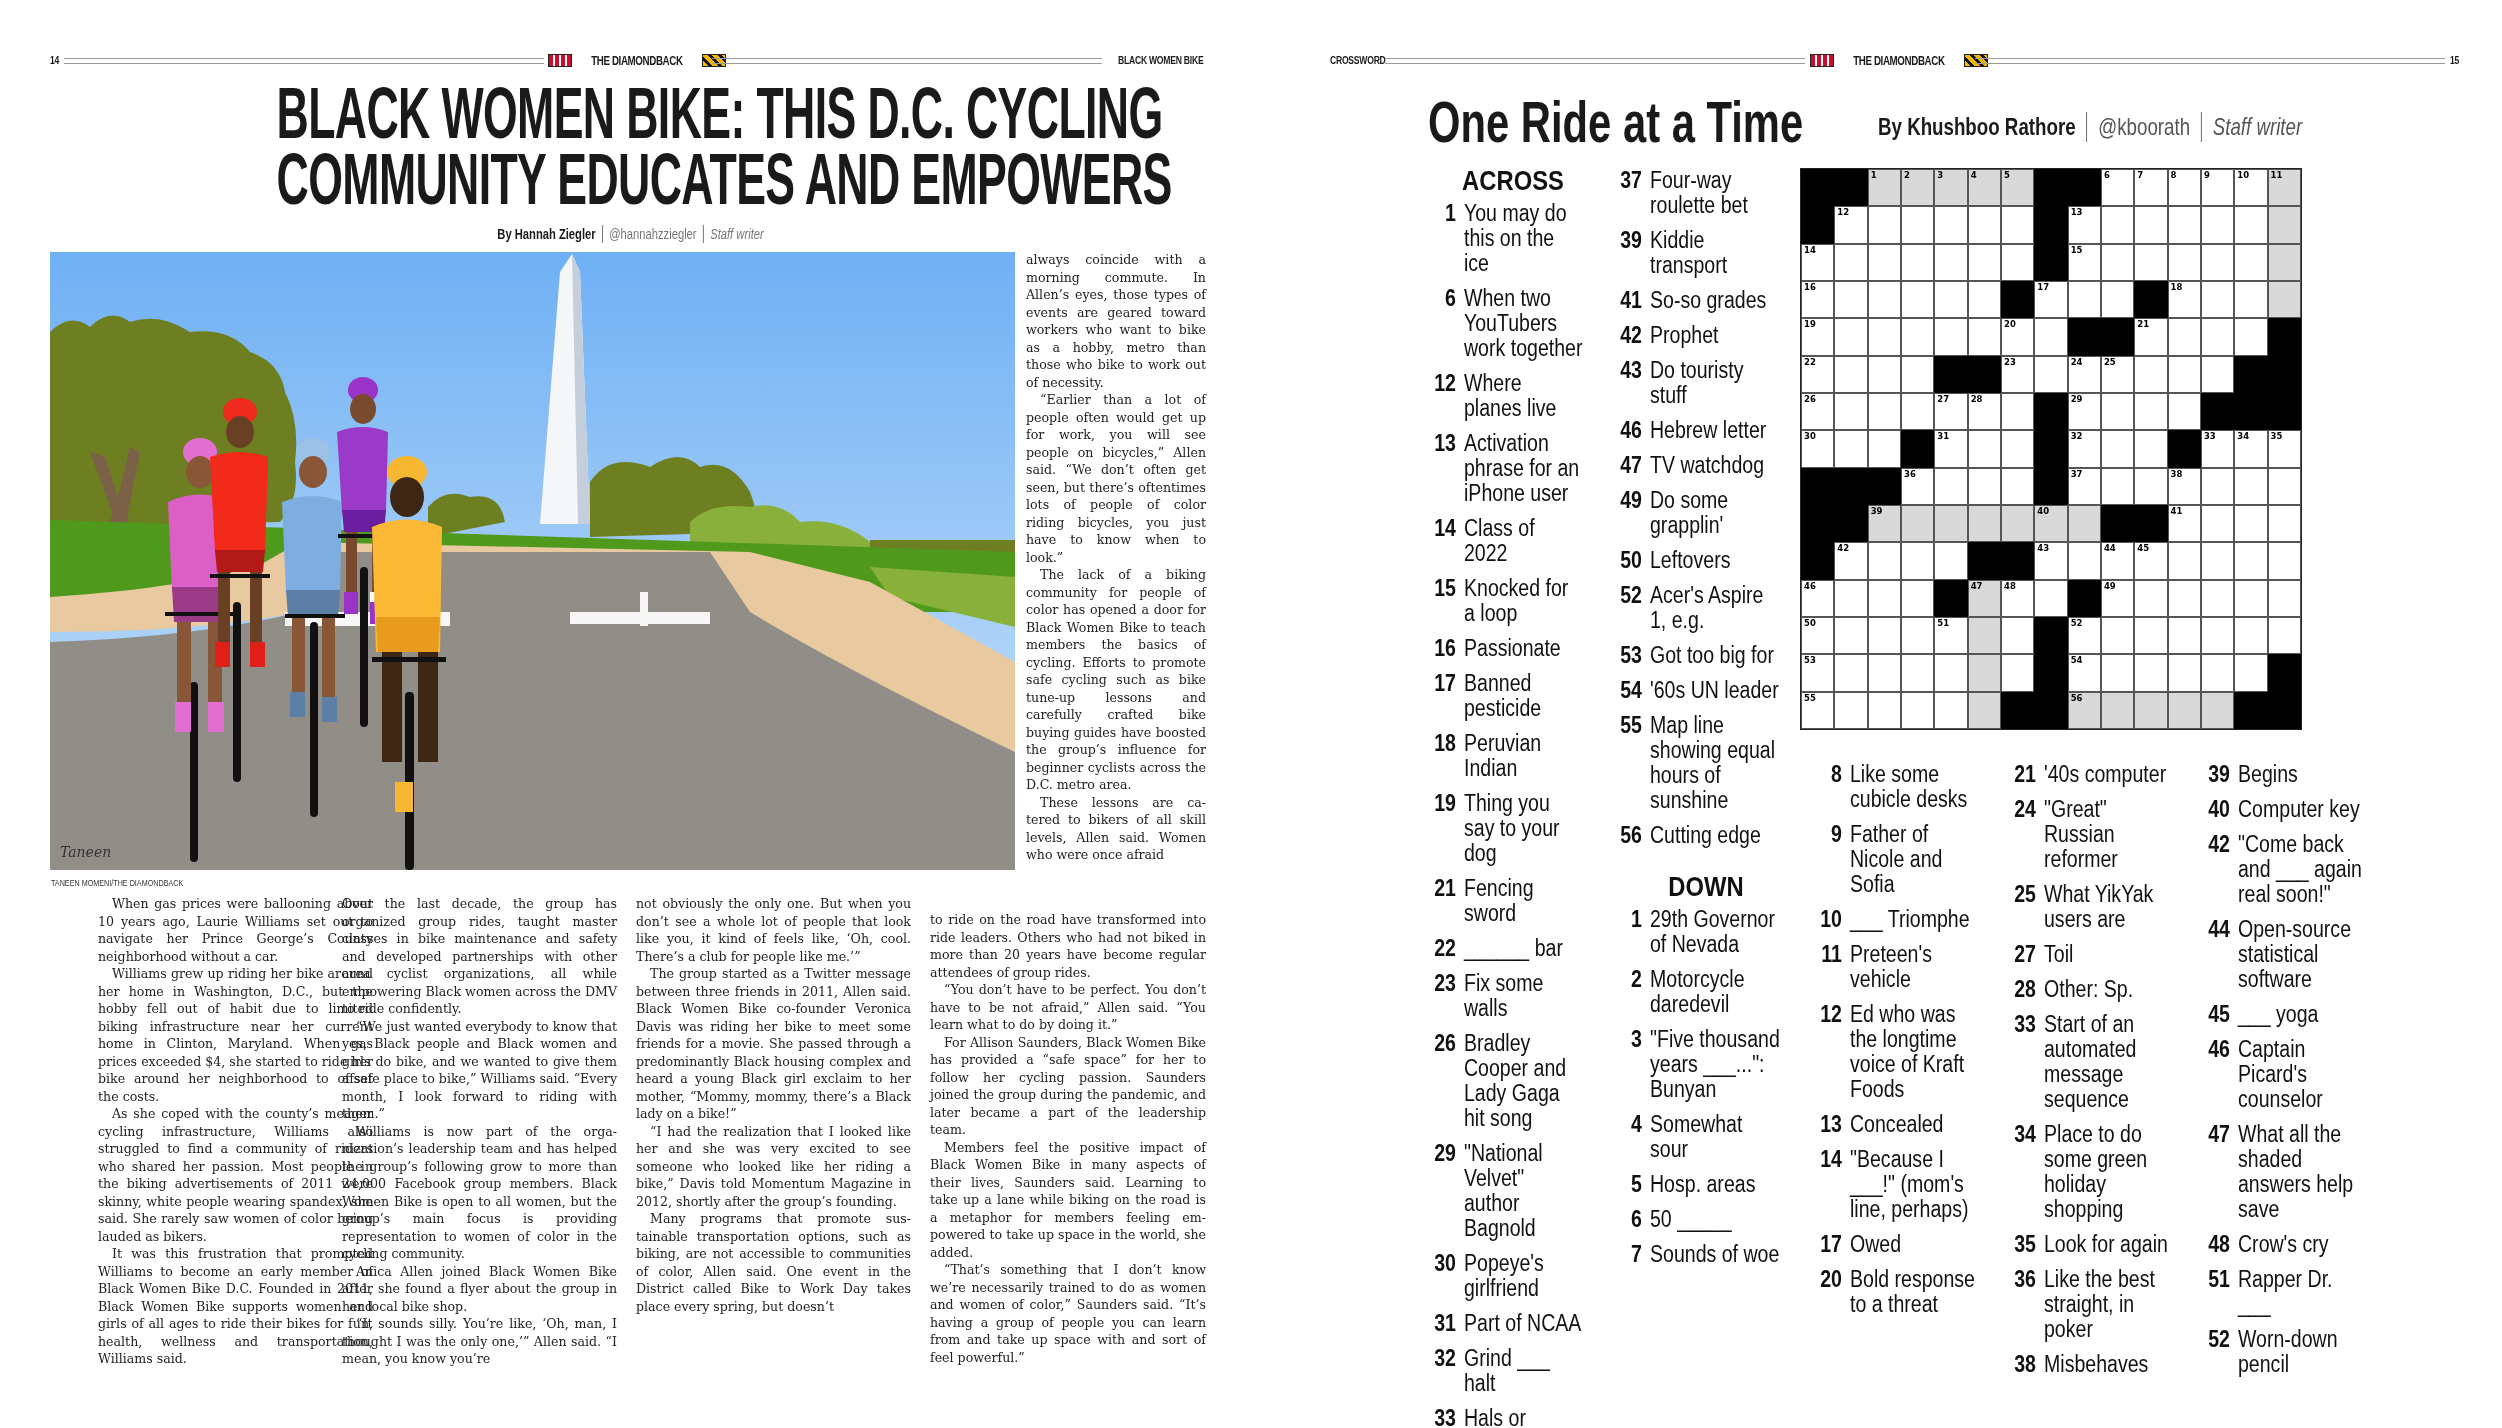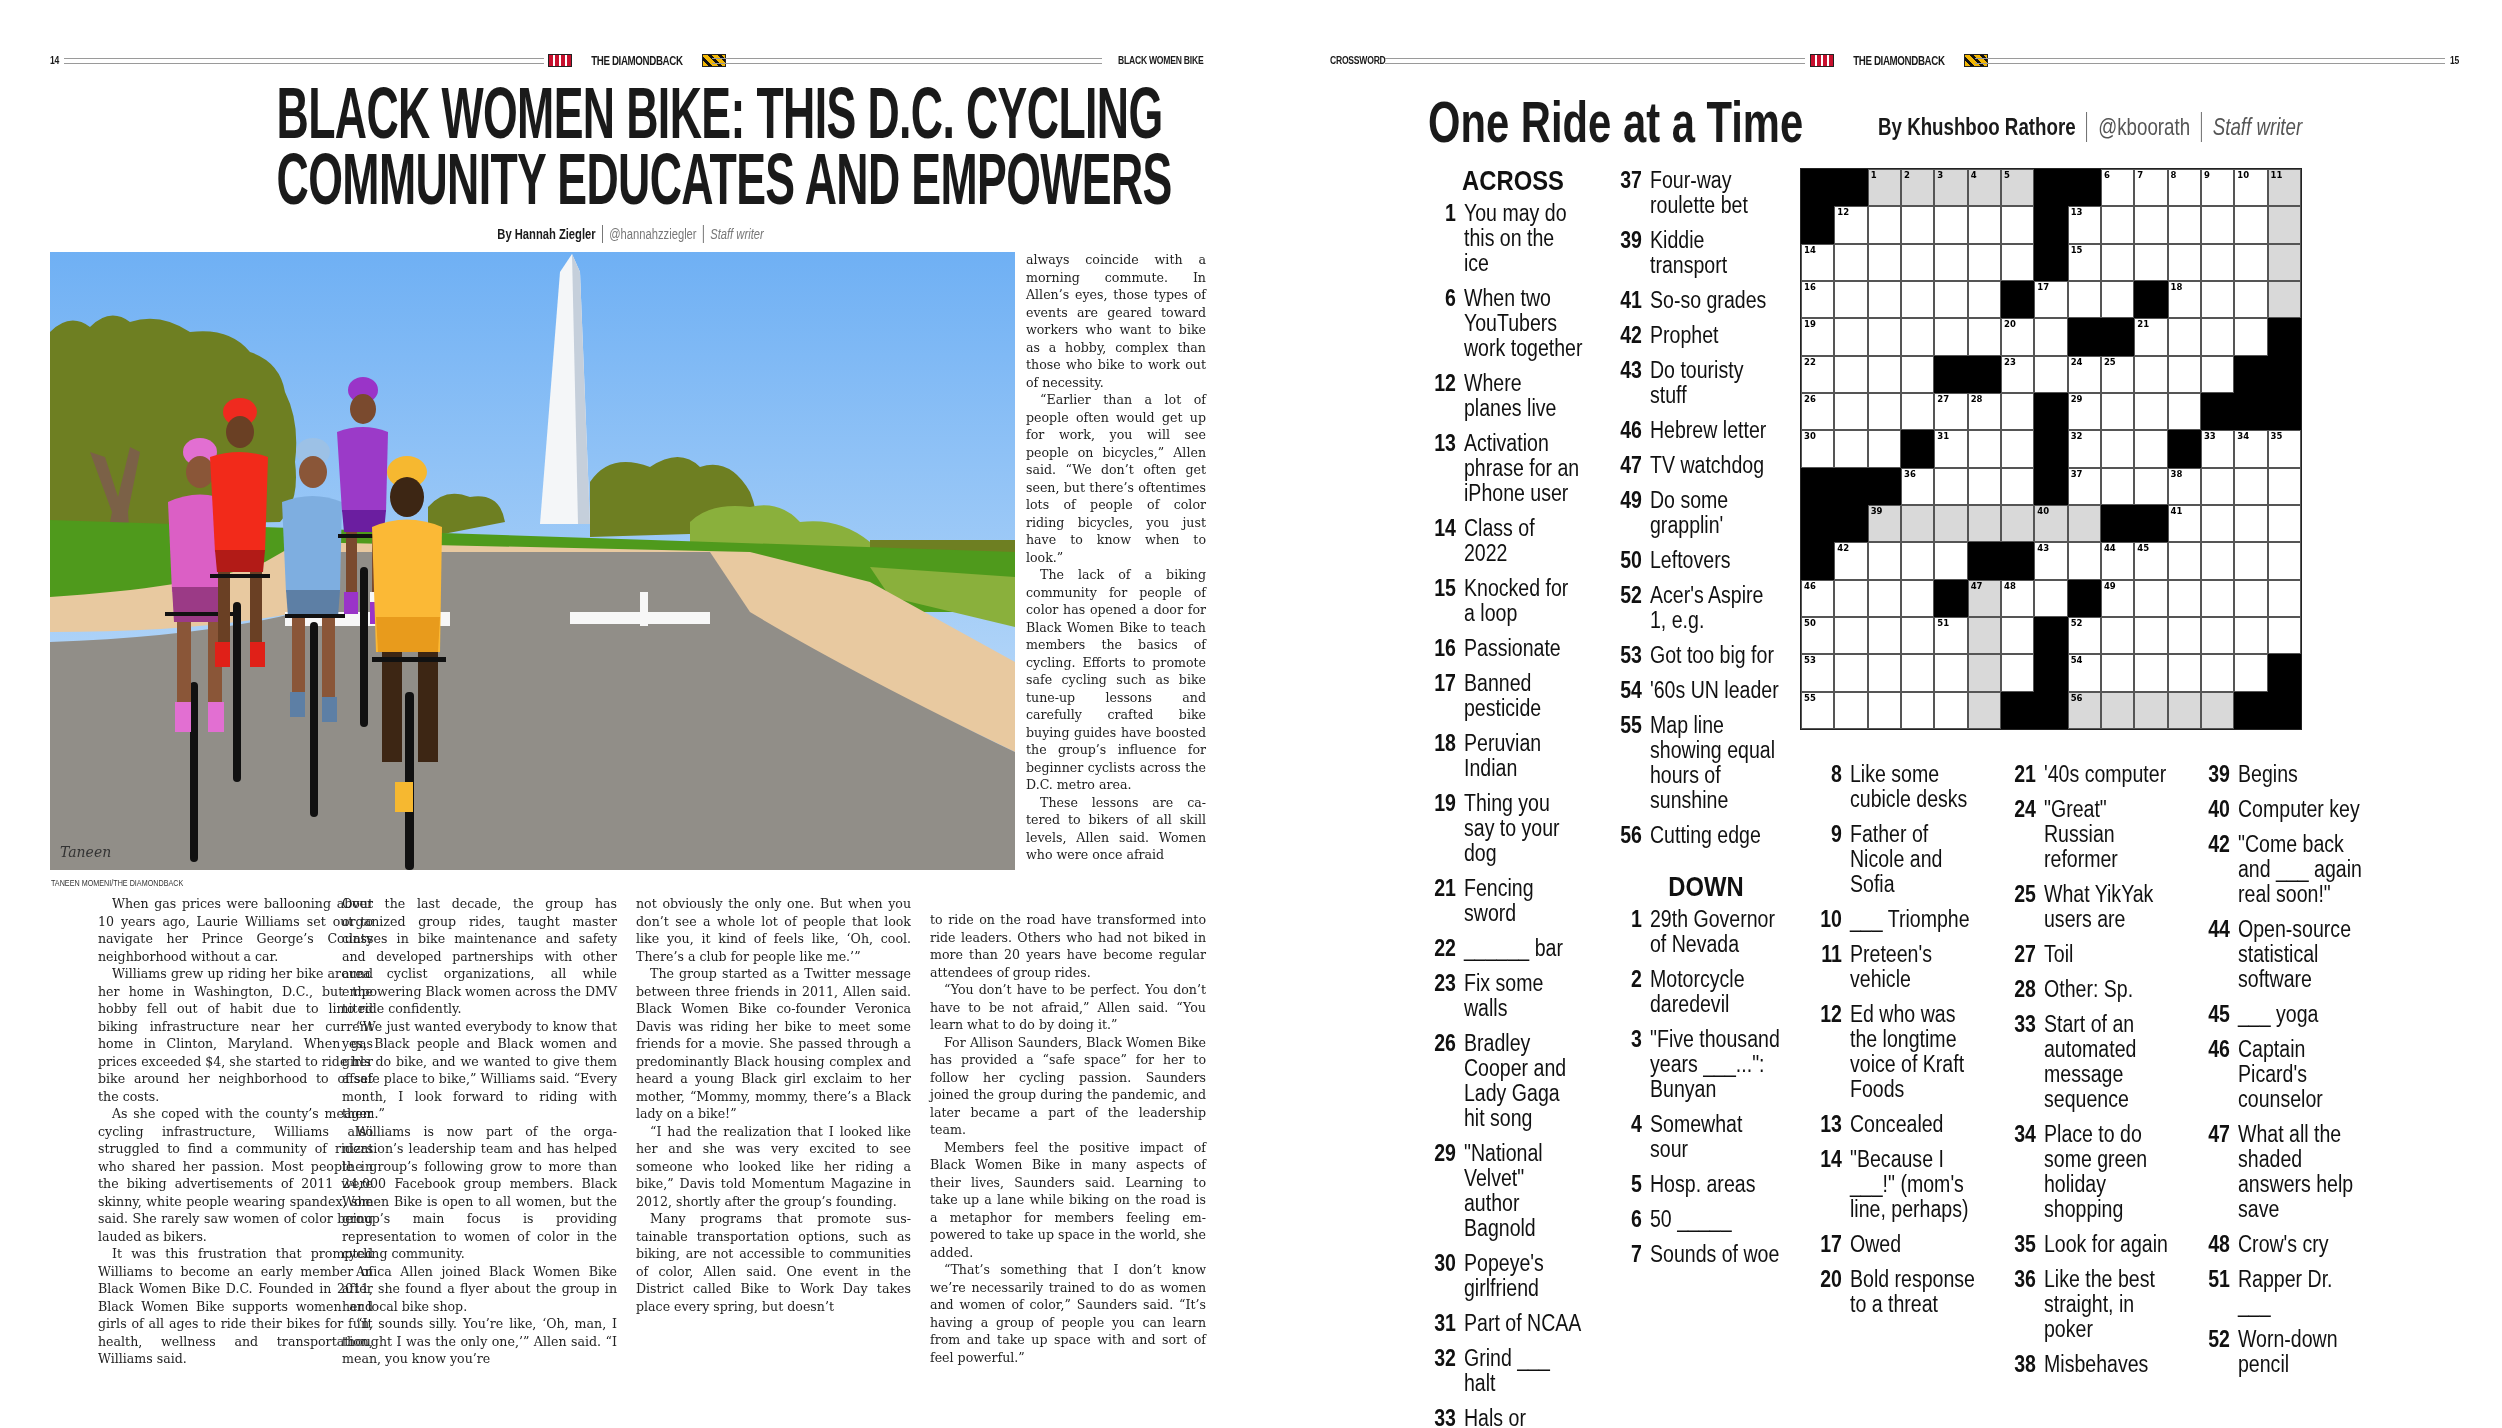--- a/index.html
+++ b/index.html
@@ -163,21 +163,21 @@
         <rect x="368" y="400" width="20" height="110" fill="#3d2614"></rect>
         <rect x="345" y="530" width="18" height="30" fill="#f6b830"></rect>
         <rect x="322" y="405" width="74" height="5" fill="#111"></rect>
       </g>
       <text x="10" y="605" font-family="DejaVu Serif, serif" font-style="italic" font-size="14" fill="#333">Taneen</text>
     </svg>
   </div>
   <div class="credit">TANEEN MOMENI/THE DIAMONDBACK</div>
 
   <div class="col" style="left:1026px;top:251px;width:180px;height:600px;">
-    <p style="text-indent:0">always coincide with a morning commute. In Allen’s eyes, those types of events are geared to­ward workers who want to bike as a hobby, complex than those who bike to work out of necessity.</p>
+    <p style="text-indent:0">always coincide with a morning commute. In Allen’s eyes, those types of events are geared to­ward workers who want to bike as a hobby, metro than those who bike to work out of necessity.</p>
     <p>“Earlier than a lot of people often would get up for work, you will see people on bicycles,” Al­len said. “We don’t of­ten get seen, but there’s oftentimes lots of people of color riding bicycles, you just have to know when to look.”</p>
     <p>The lack of a biking community for people of color has opened a door for Black Women Bike to teach members the ba­sics of cycling. Efforts to promote safe cycling such as bike tune-up les­sons and carefully craft­ed bike buying guides have boosted the group’s influence for beginner cyclists across the D.C. metro area.</p>
     <p>These lessons are ca­tered to bikers of all skill levels, Allen said. Wom­en who were once afraid</p>
   </div>
 
   <div class="col" style="left:50px;top:895px;width:275px;margin-left:48px;">
     <p>When gas prices were ballooning about 10 years ago, Laurie Williams set out to navigate her Prince George’s County neighborhood without a car.</p>
     <p>Williams grew up riding her bike around her home in Washington, D.C., but the hobby fell out of habit due to limited biking infrastructure near her current home in Clinton, Mary­land. When gas prices exceeded $4, she started to ride her bike around her neighborhood to offset the costs.</p>
     <p>As she coped with the county’s mea­ger cycling infrastructure, Williams also struggled to find a community of riders who shared her passion. Most people in the biking advertisements of 2011 were skinny, white people wear­ing spandex, she said. She rarely saw women of color being lauded as bikers.</p>
     <p>It was this frustration that prompted Williams to become an early member of Black Women Bike D.C. Founded in 2011, Black Women Bike supports women and girls of all ages to ride their bikes for fun, health, wellness and transportation, Williams said.</p>

